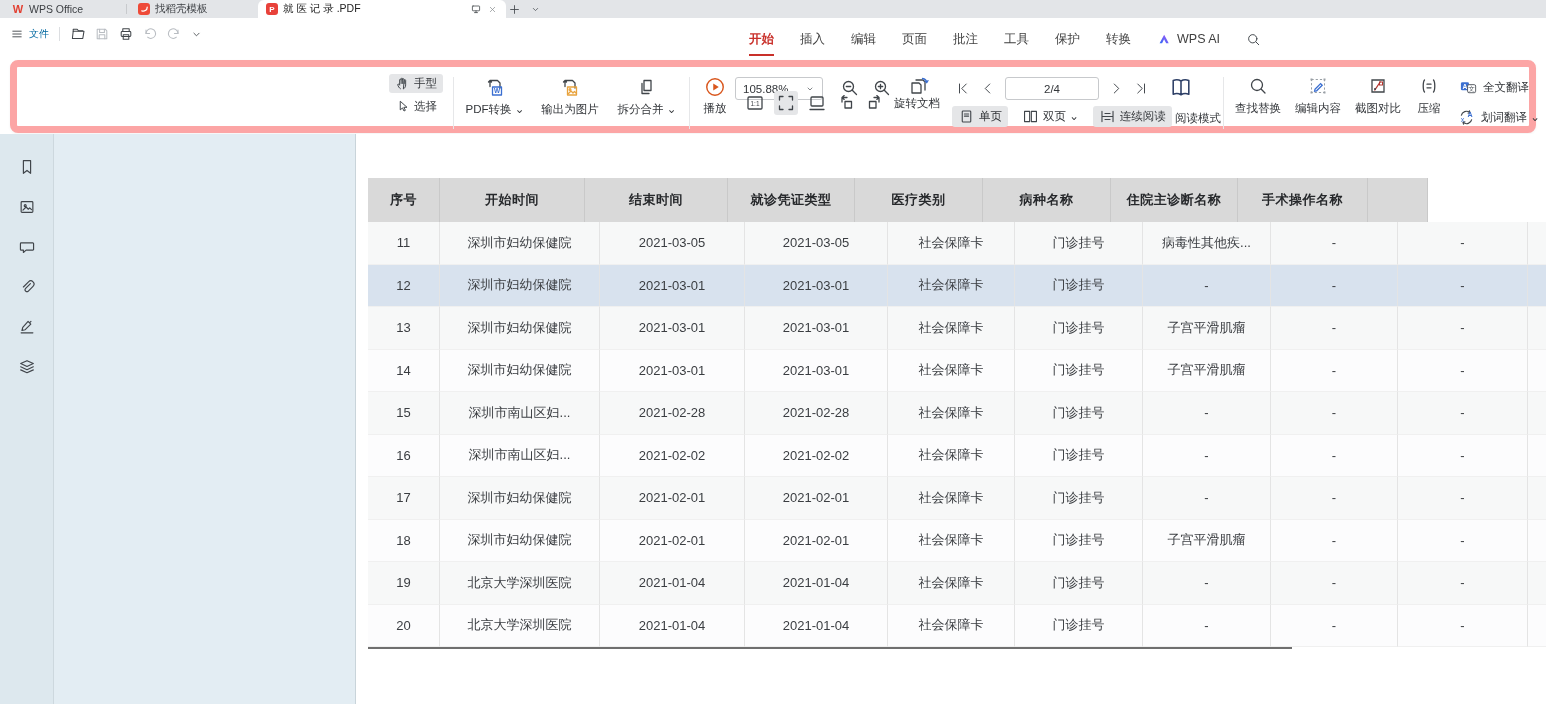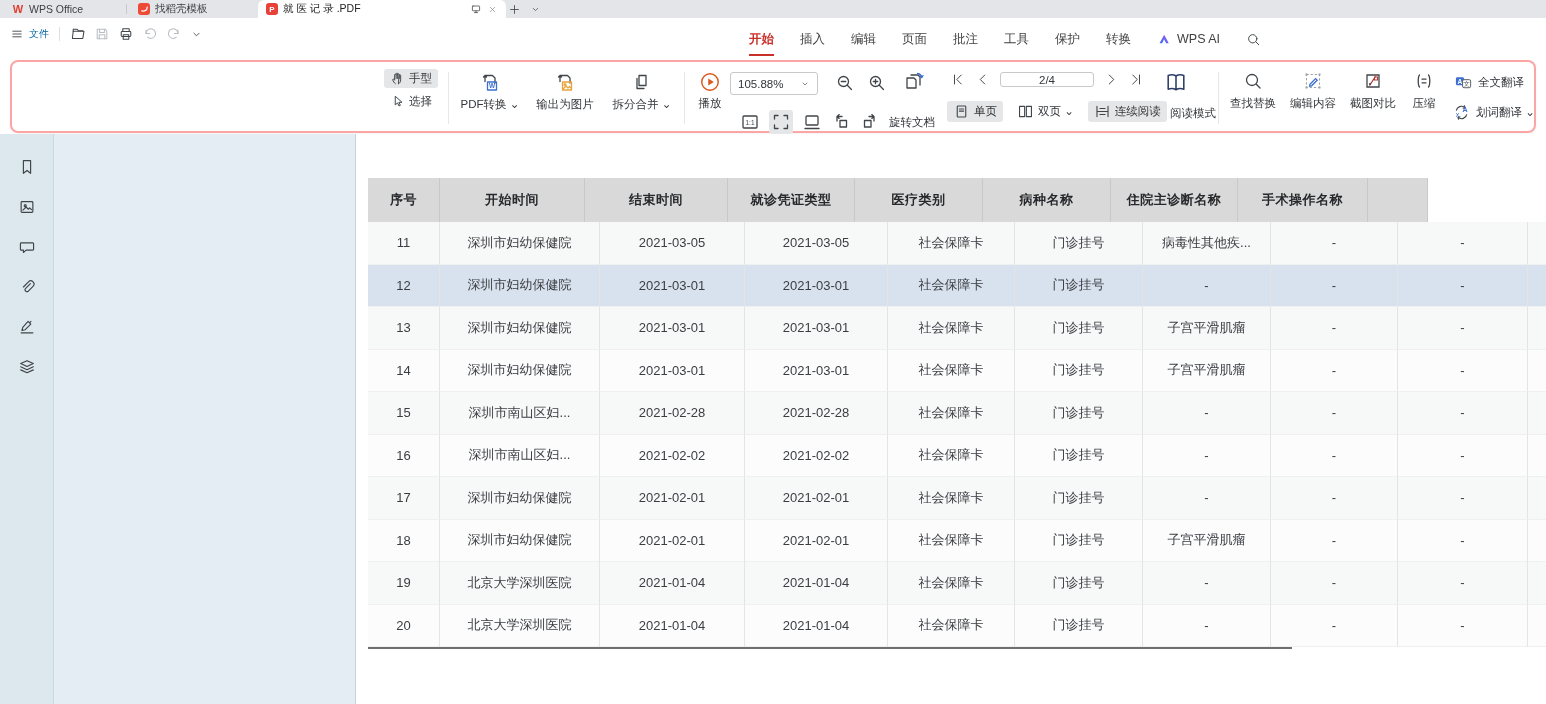--- a/index.html
+++ b/index.html
@@ -24,21 +24,21 @@
   .mitem { font-size:12.5px; color:#404040; padding:0 13px; height:26px; display:flex;
     align-items:center; position:relative; cursor:default; }
   .mitem.active { color:#c9302a; font-weight:bold; }
   .mitem.active::after { content:""; position:absolute; left:13px; right:13px; bottom:-4px;
     height:2px; background:#c9302a; }
   #menuicons { position:absolute; left:10px; top:8px; display:flex; align-items:center; gap:8px; }
   #menutabs { position:absolute; left:736px; top:8px; display:flex; align-items:center; }
 
   
   #toolbar { position:absolute; left:10px; top:60px; width:1526px; height:73px; background:#fff;
-    border:2px solid #fca5a5; border-radius:8px; box-shadow:0 1px 3px rgba(0,0,0,.05); }
+    border:7px solid #fca5a5; border-radius:8px; box-shadow:0 1px 3px rgba(0,0,0,.05); }
   .tlabel { font-size:11.5px; color:#33363a; white-space:nowrap; }
   .pill { border-radius:3px; display:flex; align-items:center; gap:4px; padding:2px 6px; }
   .pill.on { background:#e5e6e8; }
   .vdiv { position:absolute; top:10px; height:52px; width:1px; background:#e6e7e9; }
   .tcol { position:absolute; display:flex; flex-direction:column; align-items:center; gap:3px; }
   .trow { position:absolute; display:flex; align-items:center; }
   .box { border:1px solid #c7c9cc; border-radius:3px; background:#fff; font-size:11.5px;
     color:#33363a; display:flex; align-items:center; justify-content:center; }
 
   
@@ -278,34 +278,34 @@
     <span>
         <svg width="15" height="15" viewBox="0 0 20 20" class="ic">
           <path d="M6 4v12M15 4l-6 6 6 6"></path>
         </svg>
       </span>
     <span>
         <svg width="15" height="15" viewBox="0 0 20 20" class="ic">
           <path d="M13 4l-6 6 6 6"></path>
         </svg>
       </span>
-    <span class="box" style="width:94px;height:15px;">2/4</span>
+    <span class="box" style="width:94px;height:23px;">2/4</span>
     <span>
         <svg width="15" height="15" viewBox="0 0 20 20" class="ic">
           <path d="M7 4l6 6-6 6"></path>
         </svg>
       </span>
     <span>
         <svg width="15" height="15" viewBox="0 0 20 20" class="ic">
           <path d="M14 4v12M5 4l6 6-6 6"></path>
         </svg>
       </span>
   </div>
 
-  <div class="trow" style="left:728px;top:48px;gap:9px;">
+  <div class="trow" style="left:728px;top:24px;gap:9px;">
     <span>
         <svg width="20" height="20" viewBox="0 0 20 20" class="ic">
           <rect x="3" y="4" width="14" height="12" rx="1"></rect>
           <text x="10" y="13" font-size="6.5" fill="#40454a" stroke="none" text-anchor="middle">1:1</text>
         </svg>
       </span>
     <span class="pill on" style="padding:2px;">
         <svg width="20" height="20" viewBox="0 0 20 20" class="ic">
           <path d="M3.5 7V3.5H7M16.5 7V3.5H13M3.5 13v3.5H7M16.5 13v3.5H13"></path>
         </svg>

